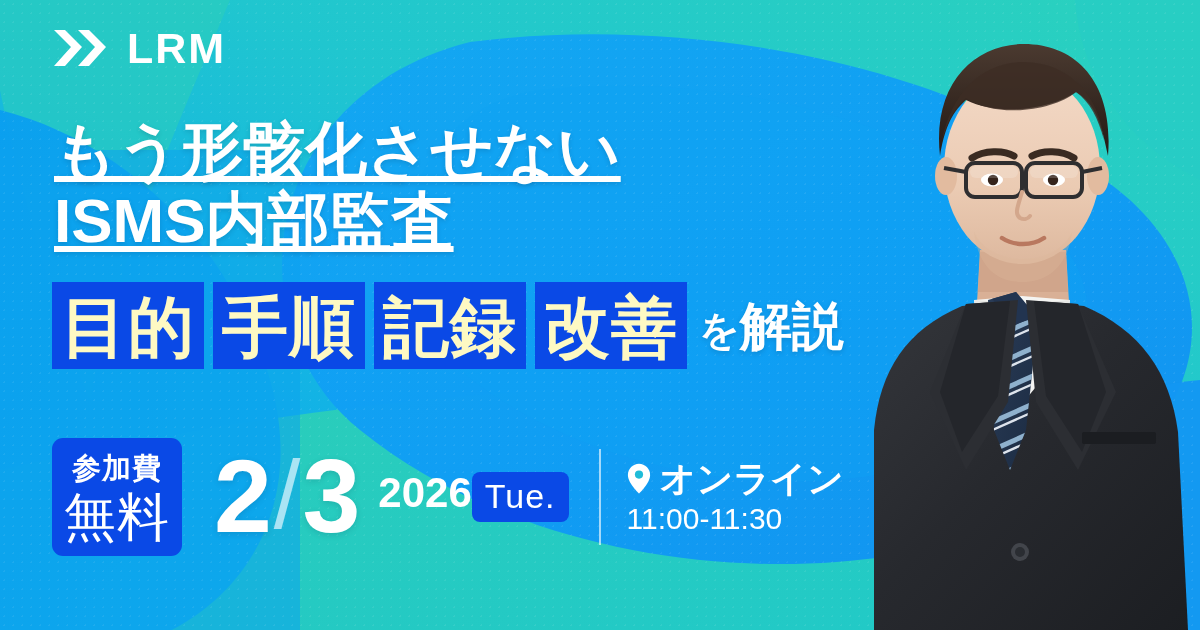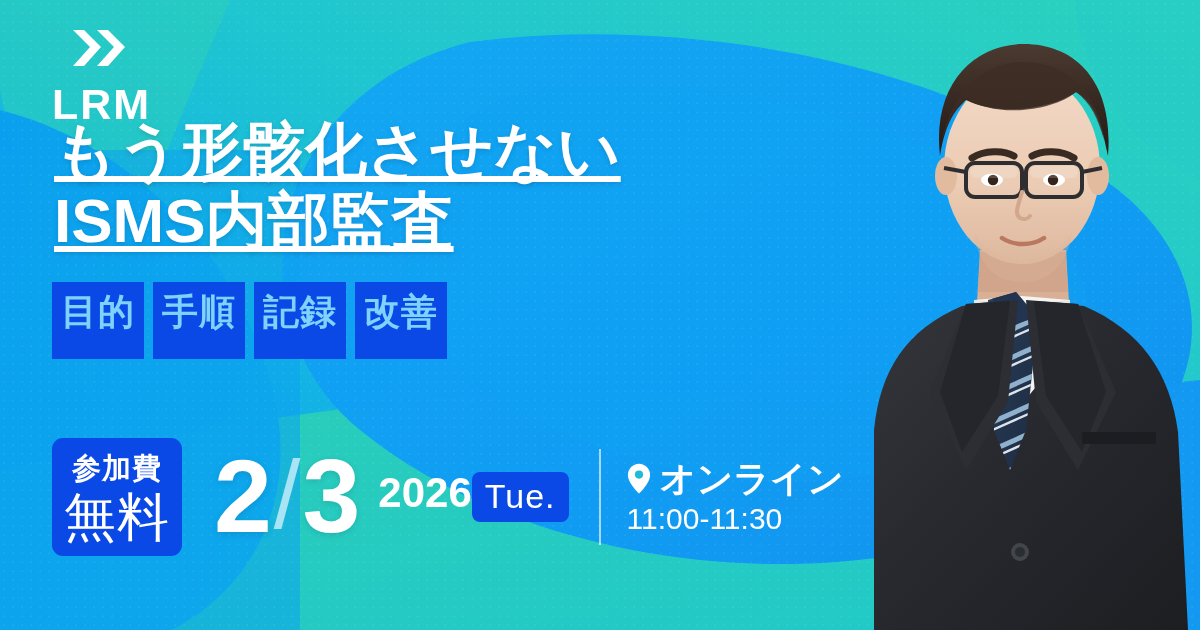--- a/index.html
+++ b/index.html
@@ -27,21 +27,20 @@
     background-size:9px 9px;
     opacity:.55;
     pointer-events:none;
   }
 
   
   .logo{
     position:absolute; left:52px; top:26px;
     display:flex; align-items:center; gap:13px;
     z-index:6;
-    flex-direction:column;
   }
   .logo-mark{ width:62px; height:44px; display:block; }
   .logo-text{
     color:#ffffff; font-size:43px; font-weight:bold;
     letter-spacing:2px; line-height:1;
     font-family:"Liberation Sans","DejaVu Sans",sans-serif;
   }
 
   
   .headline{
@@ -61,25 +60,25 @@
 
   
   .keywords{
     position:absolute; left:52px; top:282px;
     display:flex; align-items:center;
     z-index:6;
     gap:9px;
   }
   .kw{
     background:#0a49e6;
-    color:#7dd3fc;
-    font-size:36px;
+    color:#fef9c3;
+    font-size:66px;
     font-weight:bold;
     line-height:1;
-    padding:12px 9px 29px 9px;
+    padding:12px 9px 9px 9px;
     letter-spacing:1px;
     white-space:nowrap;
   }
   .kw-tail{
     color:#ffffff;
     font-size:52px;
     font-weight:bold;
     line-height:1;
     white-space:nowrap;
     margin-left:3px;
@@ -232,20 +231,21 @@
   <div class="headline">
     <div class="line">もう形骸化させない</div>
     <div class="line">ISMS内部監査</div>
   </div>
 
   <div class="keywords">
     <span class="kw">目的</span>
     <span class="kw">手順</span>
     <span class="kw">記録</span>
     <span class="kw">改善</span>
+    <span class="kw-tail"><span class="small">を</span><span>解説</span></span>
   </div>
 
   <div class="infobar">
 
     <div class="free-badge">
       <span class="fb-top">参加費</span>
       <span class="fb-bot">無料</span>
     </div>
 
     <div class="date-block">

